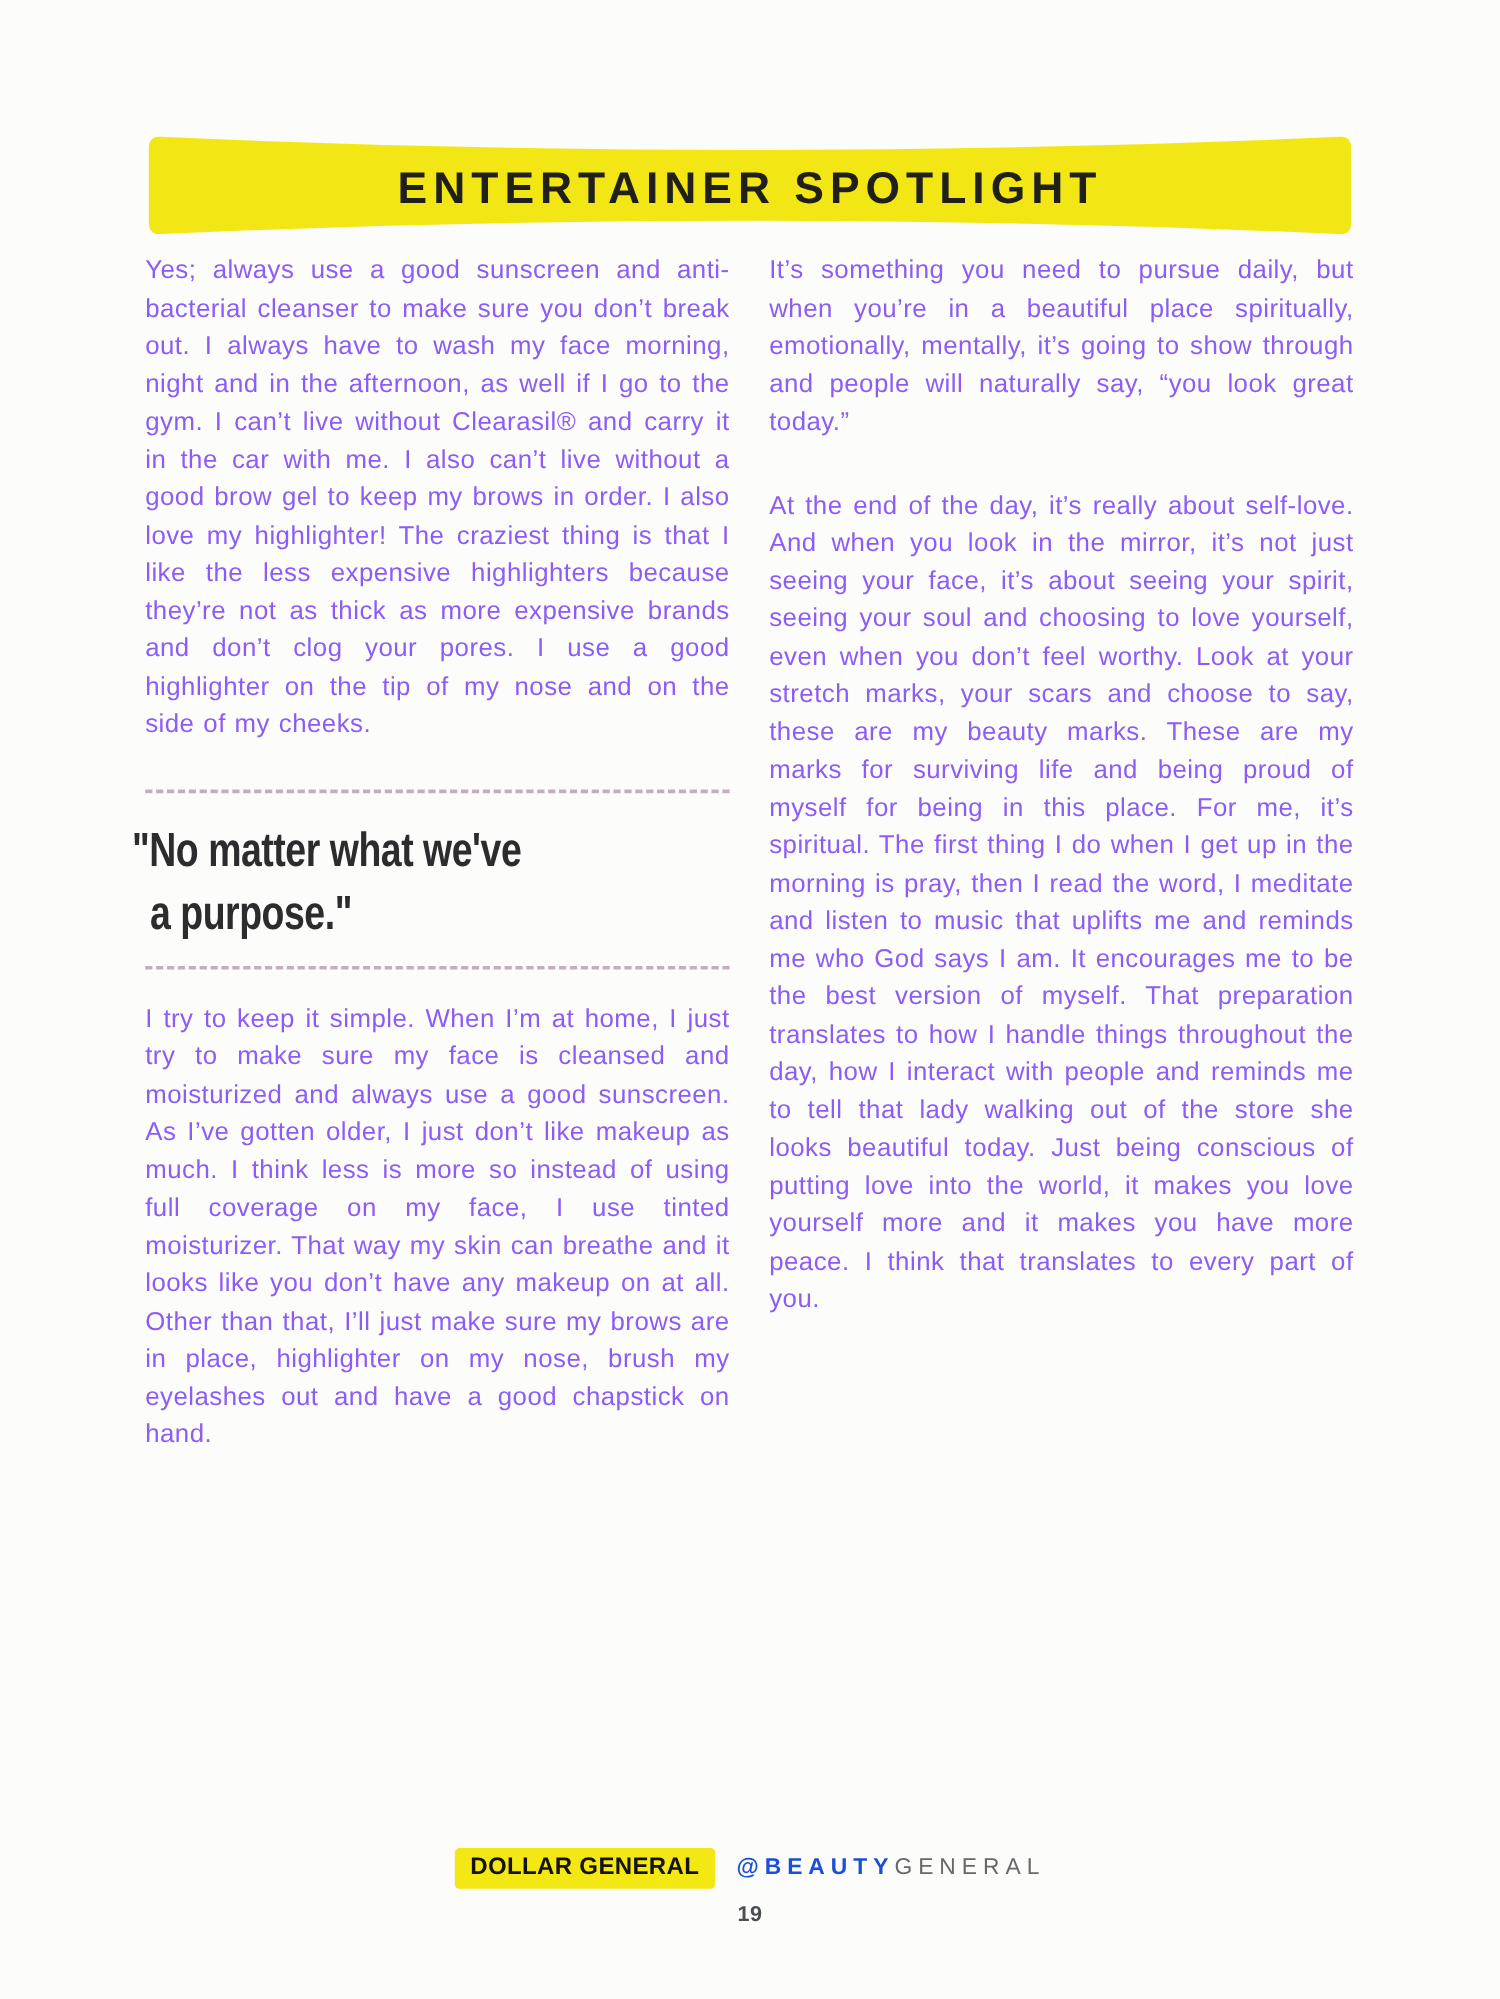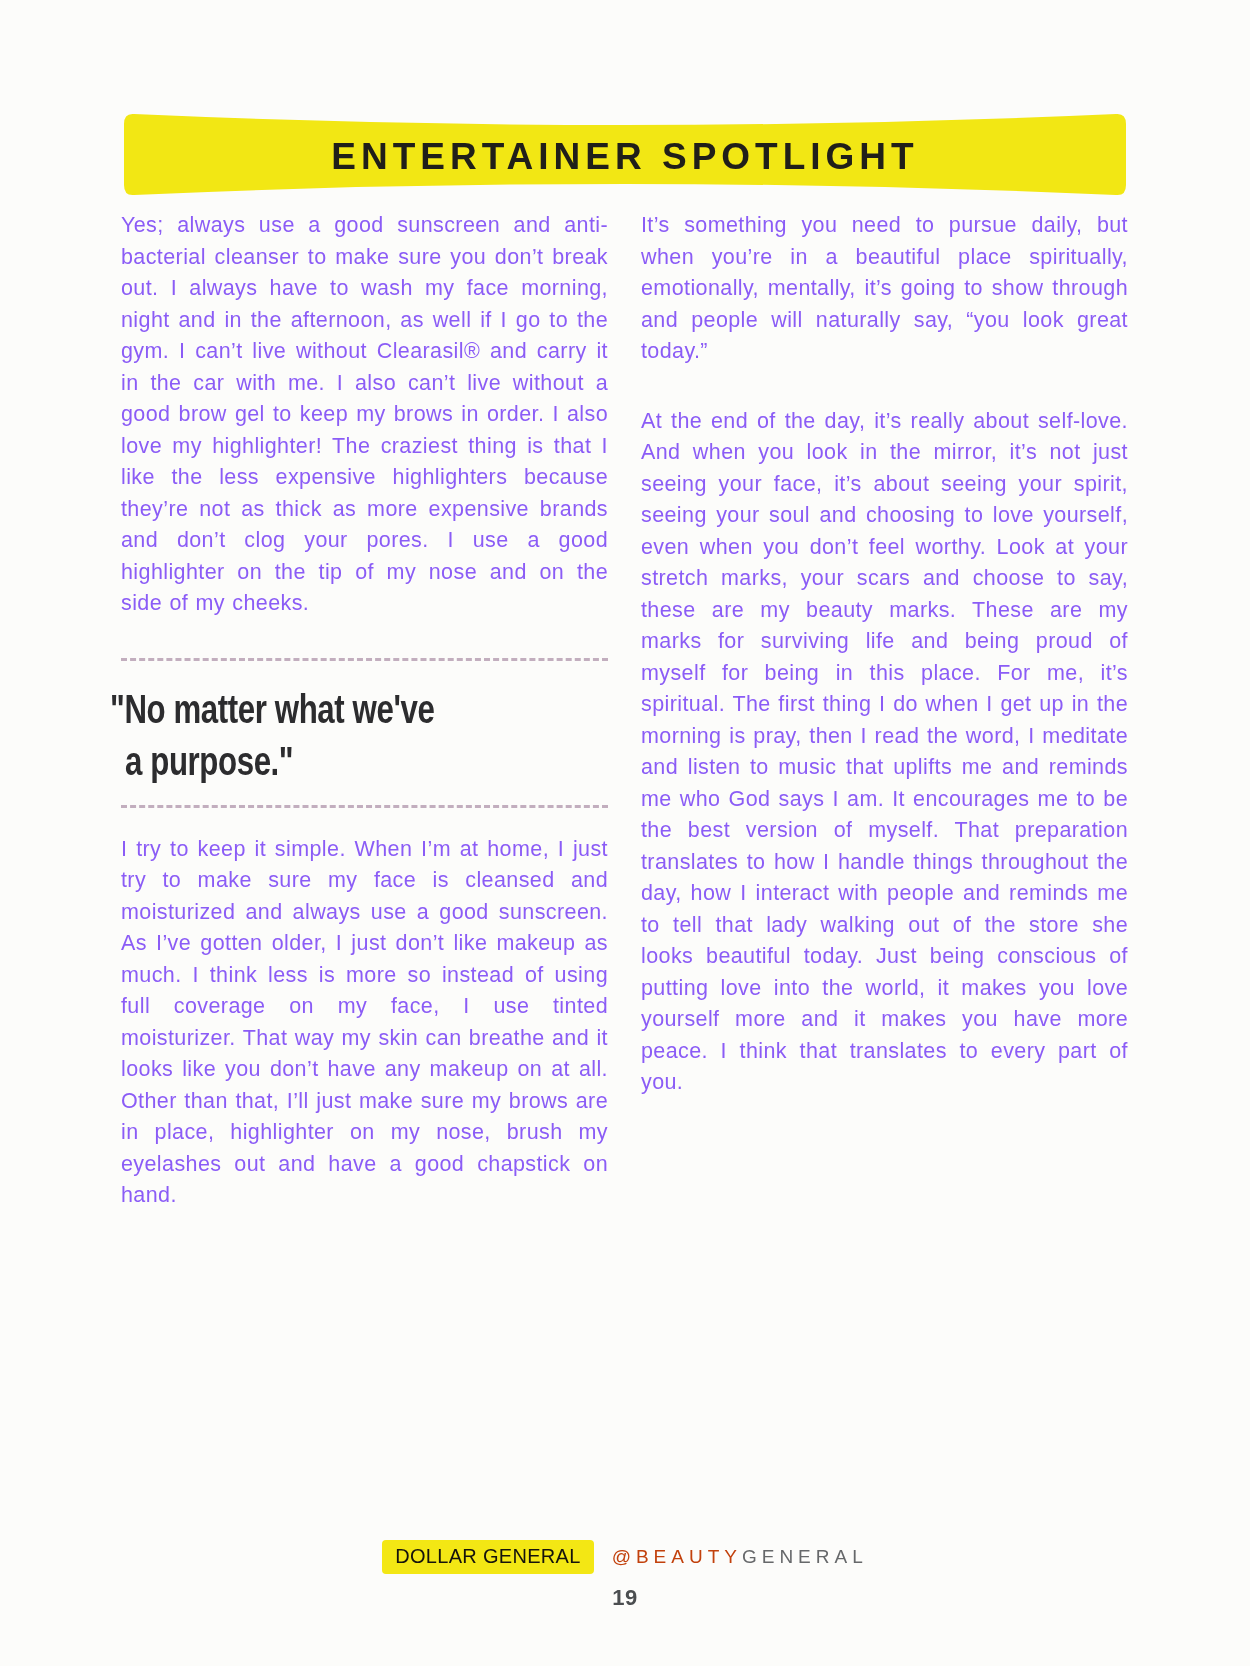--- a/index.html
+++ b/index.html
@@ -69,33 +69,33 @@
   }
   
   .footer-row{
     position:absolute;top:1540px;left:0;right:0;
     display:flex;align-items:center;justify-content:center;gap:18px;
   }
   .dg-box{
     background:#f3e714;
     border-radius:4px;
     padding:5px 13px 6px 13px;
-    font-size:20px;font-weight:400;letter-spacing:0.3px;
+    font-size:20px;font-weight:700;letter-spacing:0.3px;
     color:#15130c;
     white-space:nowrap;
   }
   .handle{
     font-size:19px;letter-spacing:5px;white-space:nowrap;
   }
-  .handle .bold{font-weight:400;color:#c2410c;}
+  .handle .bold{font-weight:700;color:#1d4ed8;}
   .handle .light{font-weight:400;color:#66686a;}
   .page-num{
     position:absolute;top:1585px;left:0;right:0;
     text-align:center;
-    font-size:22px;font-weight:700;color:#4b4e50;
+    font-size:18px;font-weight:700;color:#4b4e50;
     letter-spacing:0.5px;
   }
 </style>
 </head>
 <body>
 
 <div class="page">
 
   <div class="banner">
     <svg viewBox="0 0 1006 88" preserveAspectRatio="none">

